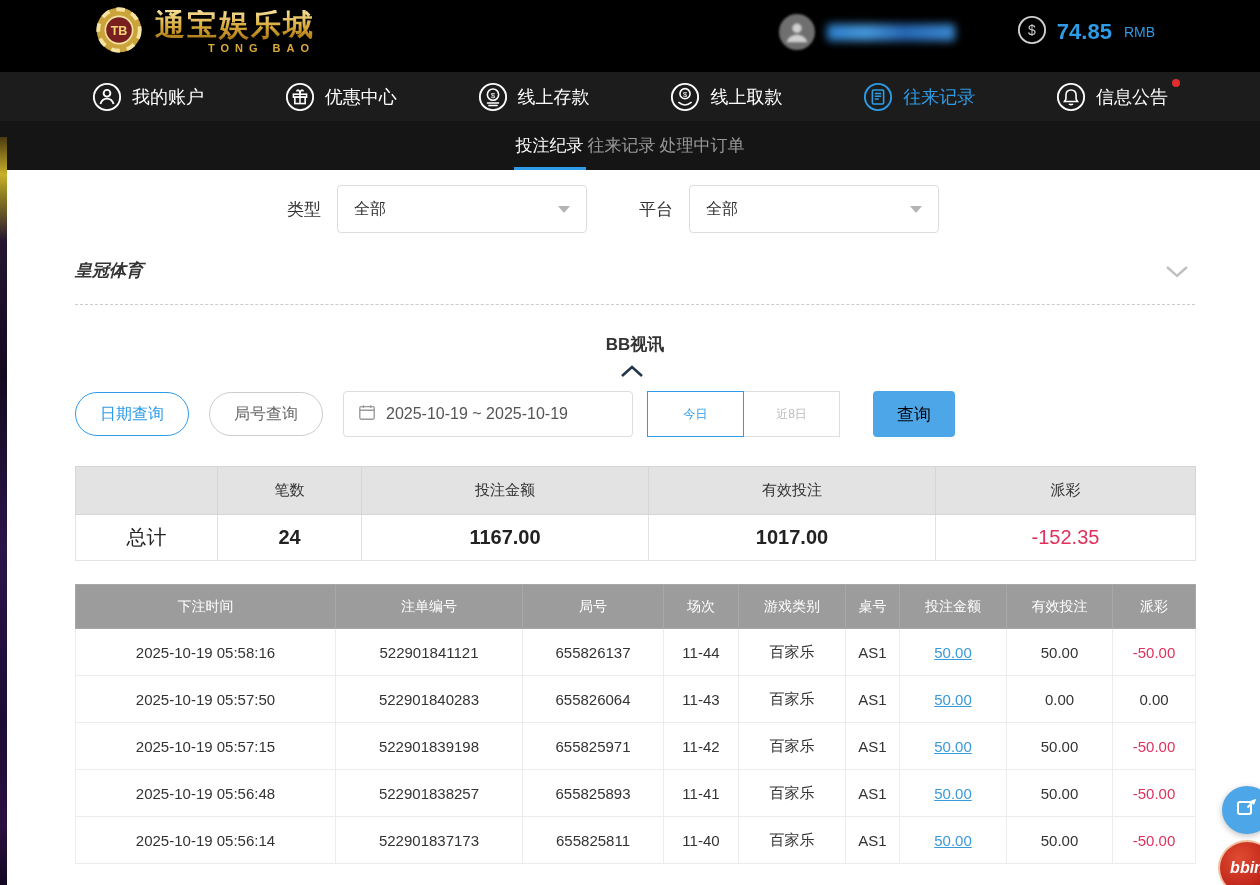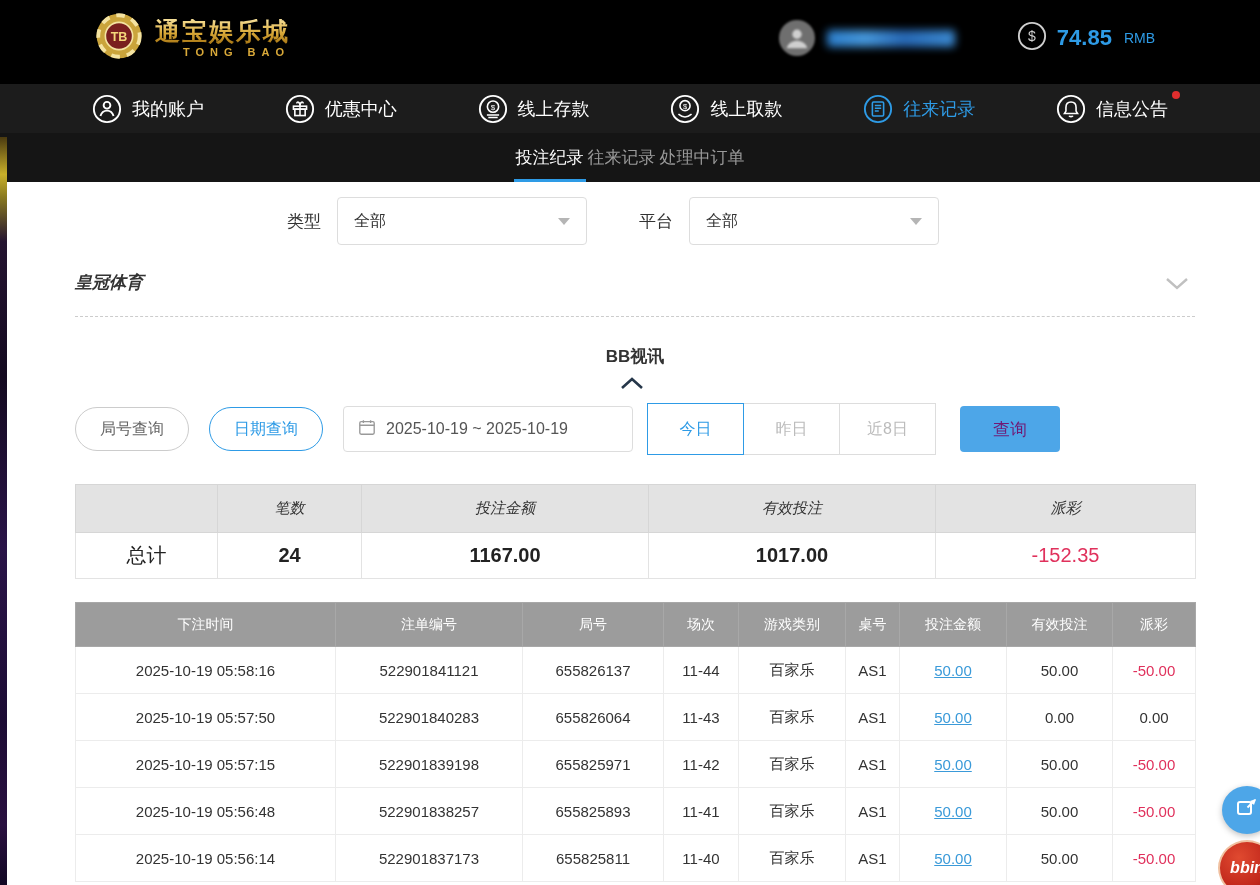--- a/index.html
+++ b/index.html
@@ -1,24 +1,24 @@
 <!DOCTYPE html>
 <html><head>
 <meta charset="utf-8">
 <style>
   * { margin:0; padding:0; box-sizing:border-box; }
   html,body { width:1260px; height:885px; overflow:hidden; background:#fff;
     font-family:"Liberation Sans","DejaVu Sans",sans-serif; }
   body { position:relative; }
 
   
-  .top-header { height:84px; background:#000; display:flex; align-items:center; padding:0 105px 8px 95px; }
+  .top-header { height:72px; background:#000; display:flex; align-items:center; padding:0 105px 8px 95px; }
   .logo-group { display:flex; align-items:center; gap:12px; }
   .logo-text-wrap { display:flex; flex-direction:column; line-height:1; }
-  .logo-cn { font-size:25px; font-weight:bold; color:#e7bc4e;
+  .logo-cn { font-size:30px; font-weight:bold; color:#e7bc4e;
     background:linear-gradient(180deg,#f6e09a 0%,#d9a939 55%,#a87614 100%);
     -webkit-background-clip:text; background-clip:text; -webkit-text-fill-color:transparent;
     letter-spacing:2px; }
   .logo-en { font-size:11px; color:#d9a939; letter-spacing:6px; align-self:flex-end; margin-top:3px; font-weight:bold; }
   .header-spacer { flex:1; }
   .user-group { display:flex; align-items:center; gap:12px; margin-right:62px; }
   .avatar { width:36px; height:36px; border-radius:50%; background:#6f6f6f; display:flex; align-items:center; justify-content:center; filter:blur(0.8px); }
   .username-blur { width:128px; height:17px; border-radius:3px;
     background:linear-gradient(90deg,#2f86d8 0%,#4aa0e8 30%,#2a6fc0 60%,#3f92de 100%);
     filter:blur(4px); opacity:0.95; }
@@ -59,32 +59,32 @@
 
   
   .query-bar { margin-top:13px; display:flex; align-items:center; }
   .pill-btn { height:44px; padding:0 24px; border:1px solid #ccc; border-radius:22px; background:#fff;
     font-size:16px; color:#666; display:flex; align-items:center; cursor:pointer; font-family:inherit; }
   .pill-btn.active { border-color:#2E9BE6; color:#2E9BE6; }
   .pill-btn + .pill-btn { margin-left:20px; }
   .date-input { margin-left:20px; width:290px; height:46px; border:1px solid #ddd; border-radius:4px;
     display:flex; align-items:center; gap:10px; padding:0 14px; font-size:16px; color:#555; cursor:pointer; background:#fff; }
   .segment-group { margin-left:14px; display:flex; }
-  .seg-btn { width:97px; height:52px; background:#fff; border:1px solid #ddd; font-size:16px; color:#bbb;
+  .seg-btn { width:97px; height:46px; background:#fff; border:1px solid #ddd; font-size:12px; color:#bbb;
     display:flex; align-items:center; justify-content:center; cursor:pointer; margin-left:-1px; font-family:inherit; }
   .seg-btn:first-child { margin-left:0; }
   .seg-btn.active { border-color:#2E9BE6; color:#2E9BE6; position:relative; z-index:1; }
-  .search-btn { margin-left:24px; width:100px; height:46px; background:#4DA6E8; color:#701a75; font-size:17px;
+  .search-btn { margin-left:33px; width:82px; height:46px; background:#4DA6E8; color:#000000; font-size:17px;
     border:none; border-radius:4px; cursor:pointer; font-family:inherit; }
 
   
   table { border-collapse:collapse; table-layout:fixed; width:1120px; }
   .summary-table { margin-top:29px; }
   .summary-table th { background:#e3e3e3; height:48px; font-size:15px; color:#333; font-weight:normal;
-    border:1px solid #d6d6d6; text-align:center;font-style:italic; }
+    border:1px solid #d6d6d6; text-align:center; }
   .summary-table td { height:46px; background:#fff; font-size:20px; color:#222; border:1px solid #e3e3e3; text-align:center; }
   .summary-table td.bold { font-weight:bold; }
   .neg { color:#e0315c !important; }
 
   .detail-table { margin-top:23px; }
   .detail-table th { background:#9c9c9c; height:44px; color:#fff; font-size:14px; font-weight:normal;
     border:1px solid #a8a8a8; text-align:center; }
   .detail-table td { height:47px; background:#fff; font-size:15px; color:#333; border:1px solid #ececec; text-align:center; }
   .bet-link { color:#3a9ad9; text-decoration:underline; cursor:pointer; }
 
@@ -246,34 +246,33 @@
   <div class="section-row bb">
     <span class="section-title">BB视讯</span>
     <span class="chev">
       <svg viewBox="0 0 24 14" width="24" height="14">
           <polyline points="2,12 12,3 22,12" fill="none" stroke="#26374a" stroke-width="2.6"></polyline>
         </svg>
     </span>
   </div>
 
   <div class="query-bar">
+    <button class="pill-btn active">日期查询</button>
     <button class="pill-btn">局号查询</button>
-    <button class="pill-btn active">日期查询</button>
     <div class="date-input">
       <span>
         <svg viewBox="0 0 20 20" width="18" height="18">
           <rect x="2" y="4" width="16" height="14" rx="1.5" fill="none" stroke="#999" stroke-width="1.5"></rect>
           <path d="M2 8h16 M6 2.5v3 M14 2.5v3" stroke="#999" stroke-width="1.5" fill="none"></path>
         </svg>
       </span>
       <span>2025-10-19 ~ 2025-10-19</span>
     </div>
     <div class="segment-group">
       <button class="seg-btn active">今日</button>
-      <button class="seg-btn">昨日</button>
       <button class="seg-btn">近8日</button>
     </div>
     <button class="search-btn">查询</button>
   </div>
 
   <table class="summary-table">
     <colgroup>
         <col style="width:142px">
         <col style="width:144px">
         <col style="width:287px">

